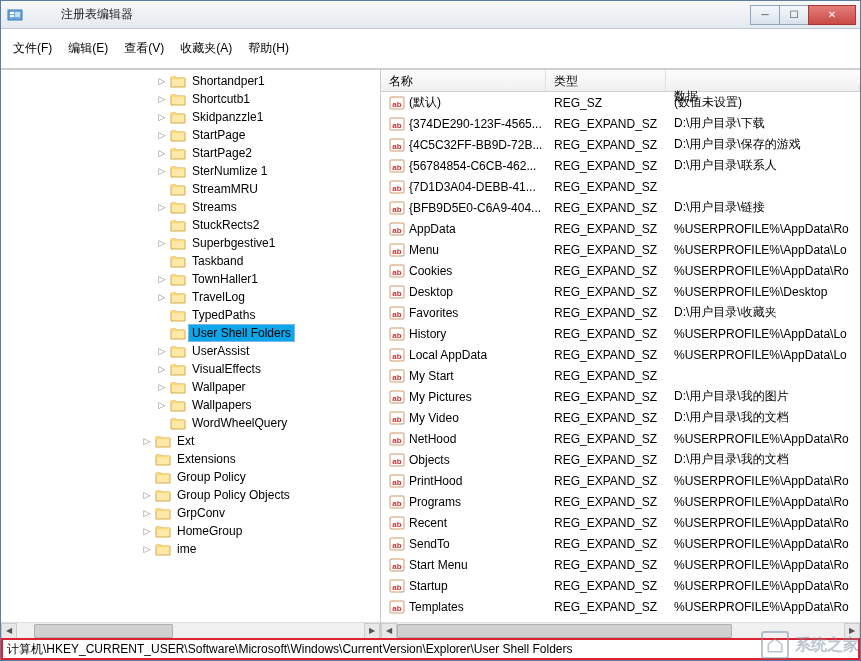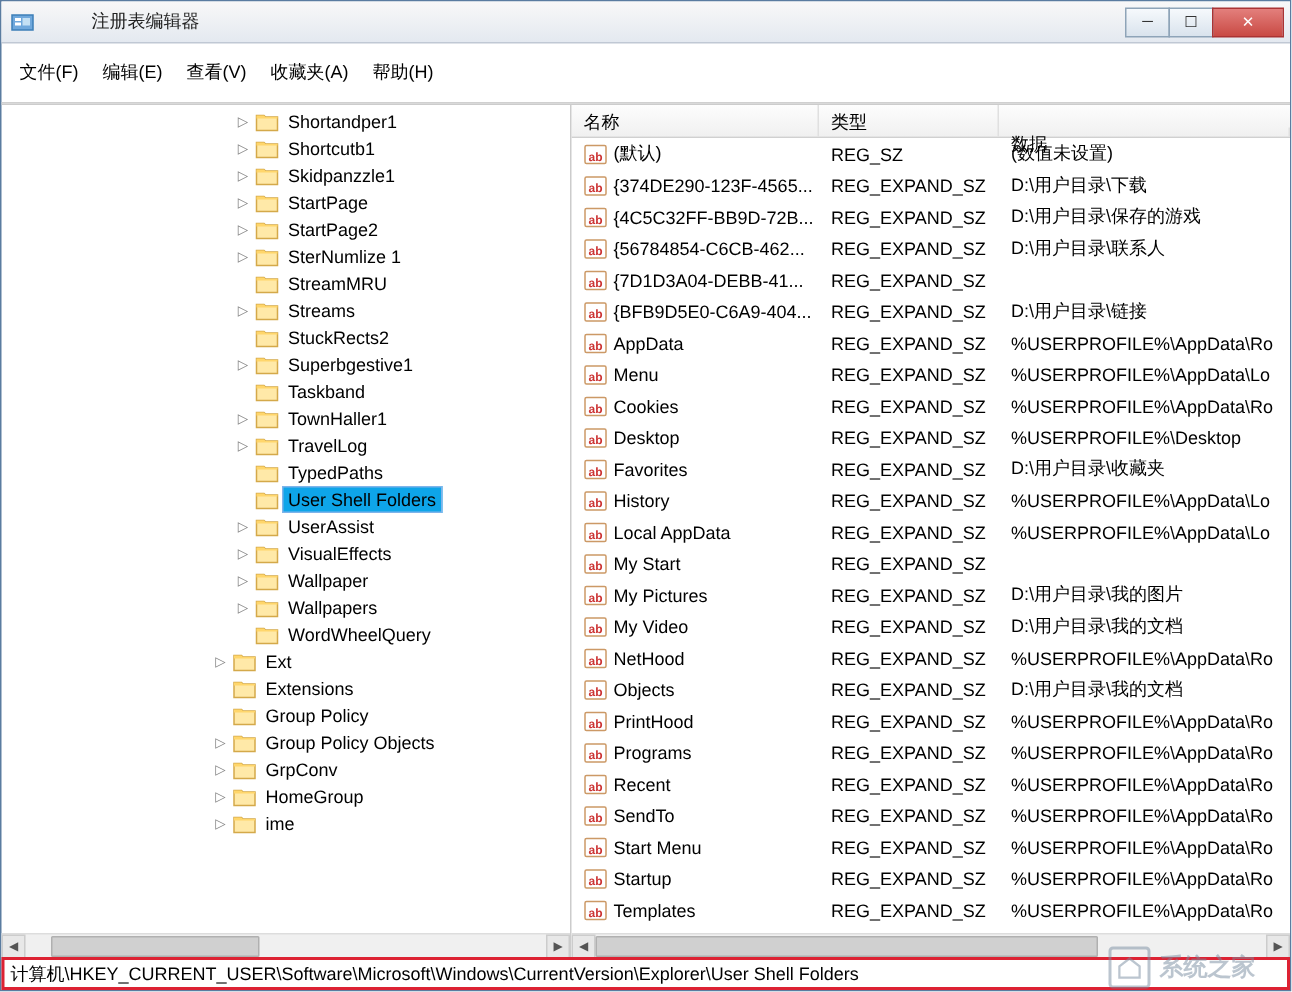--- a/index.html
+++ b/index.html
@@ -37,21 +37,21 @@
 .list-row .cell.name { width: 165px; display: flex; align-items: center; }
 .list-row .cell.type { width: 120px; }
 .list-row .cell.data { flex: 1; }
 .reg-icon { width: 16px; height: 16px; margin-right: 4px; display: inline-flex; align-items: flex-start; justify-content: center; }
 .reg-icon svg { width: 16px; height: 16px; }
 .hscroll { position: absolute; bottom: 0; left: 0; right: 0; height: 16px; background: #f0f0f0; border-top: 1px solid #ddd; display: flex; align-items: center; }
 .hscroll .arrow { width: 16px; height: 16px; background: #e8e8e8; border: 1px solid #ccc; display: flex; align-items: center; justify-content: center; font-size: 8px; color: #555; }
 .hscroll .track { flex: 1; position: relative; height: 16px; }
 .hscroll .thumb { position: absolute; top: 1px; height: 14px; background: #d0d0d0; border: 1px solid #b0b0b0; border-radius: 1px; }
 .statusbar { height: 22px; border-top: 1px solid #ccc; display: flex; align-items: center; padding: 0 6px; outline: 2px solid #d23; outline-offset: -2px; }
-.watermark { position: absolute; right: 24px; bottom: 2px; color: rgba(120,140,160,0.5); font-size: 16px; font-weight: bold; display: flex; align-items: center; gap: 6px; pointer-events: none; }
+.watermark { position: absolute; right: 2px; bottom: 2px; color: rgba(120,140,160,0.5); font-size: 16px; font-weight: bold; display: flex; align-items: center; gap: 6px; pointer-events: none; }
 .watermark .logo { width: 28px; height: 28px; border: 2px solid rgba(120,140,160,0.5); border-radius: 3px; display: flex; align-items: center; justify-content: center; }
 </style>
 </head>
 <body>
 
 <div class="window">
   <div class="titlebar">
     <span class="icon">
       <svg viewBox="0 0 16 16">
           <rect x="1" y="3" width="14" height="10" fill="#6fa8dc" stroke="#3d7fb8"></rect>

